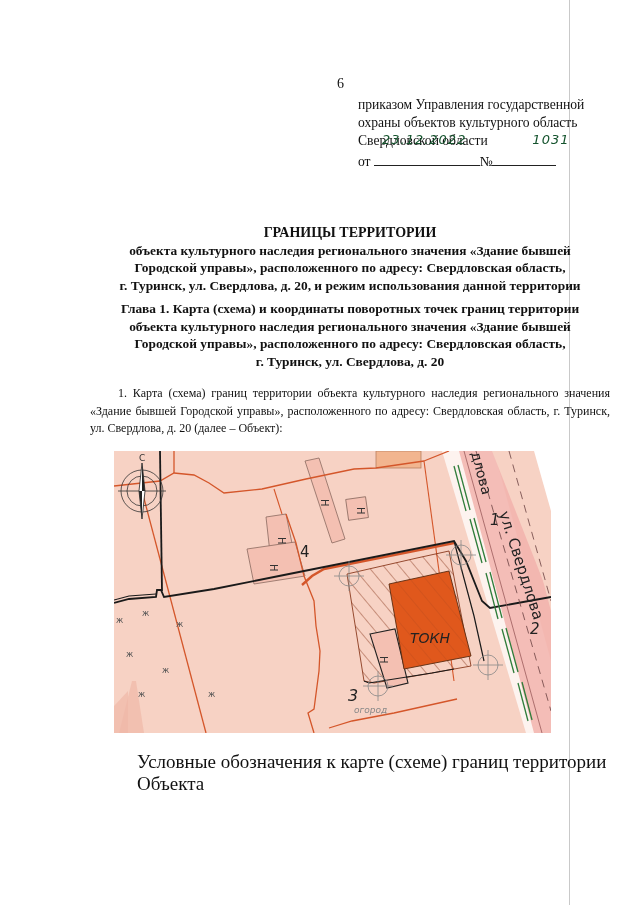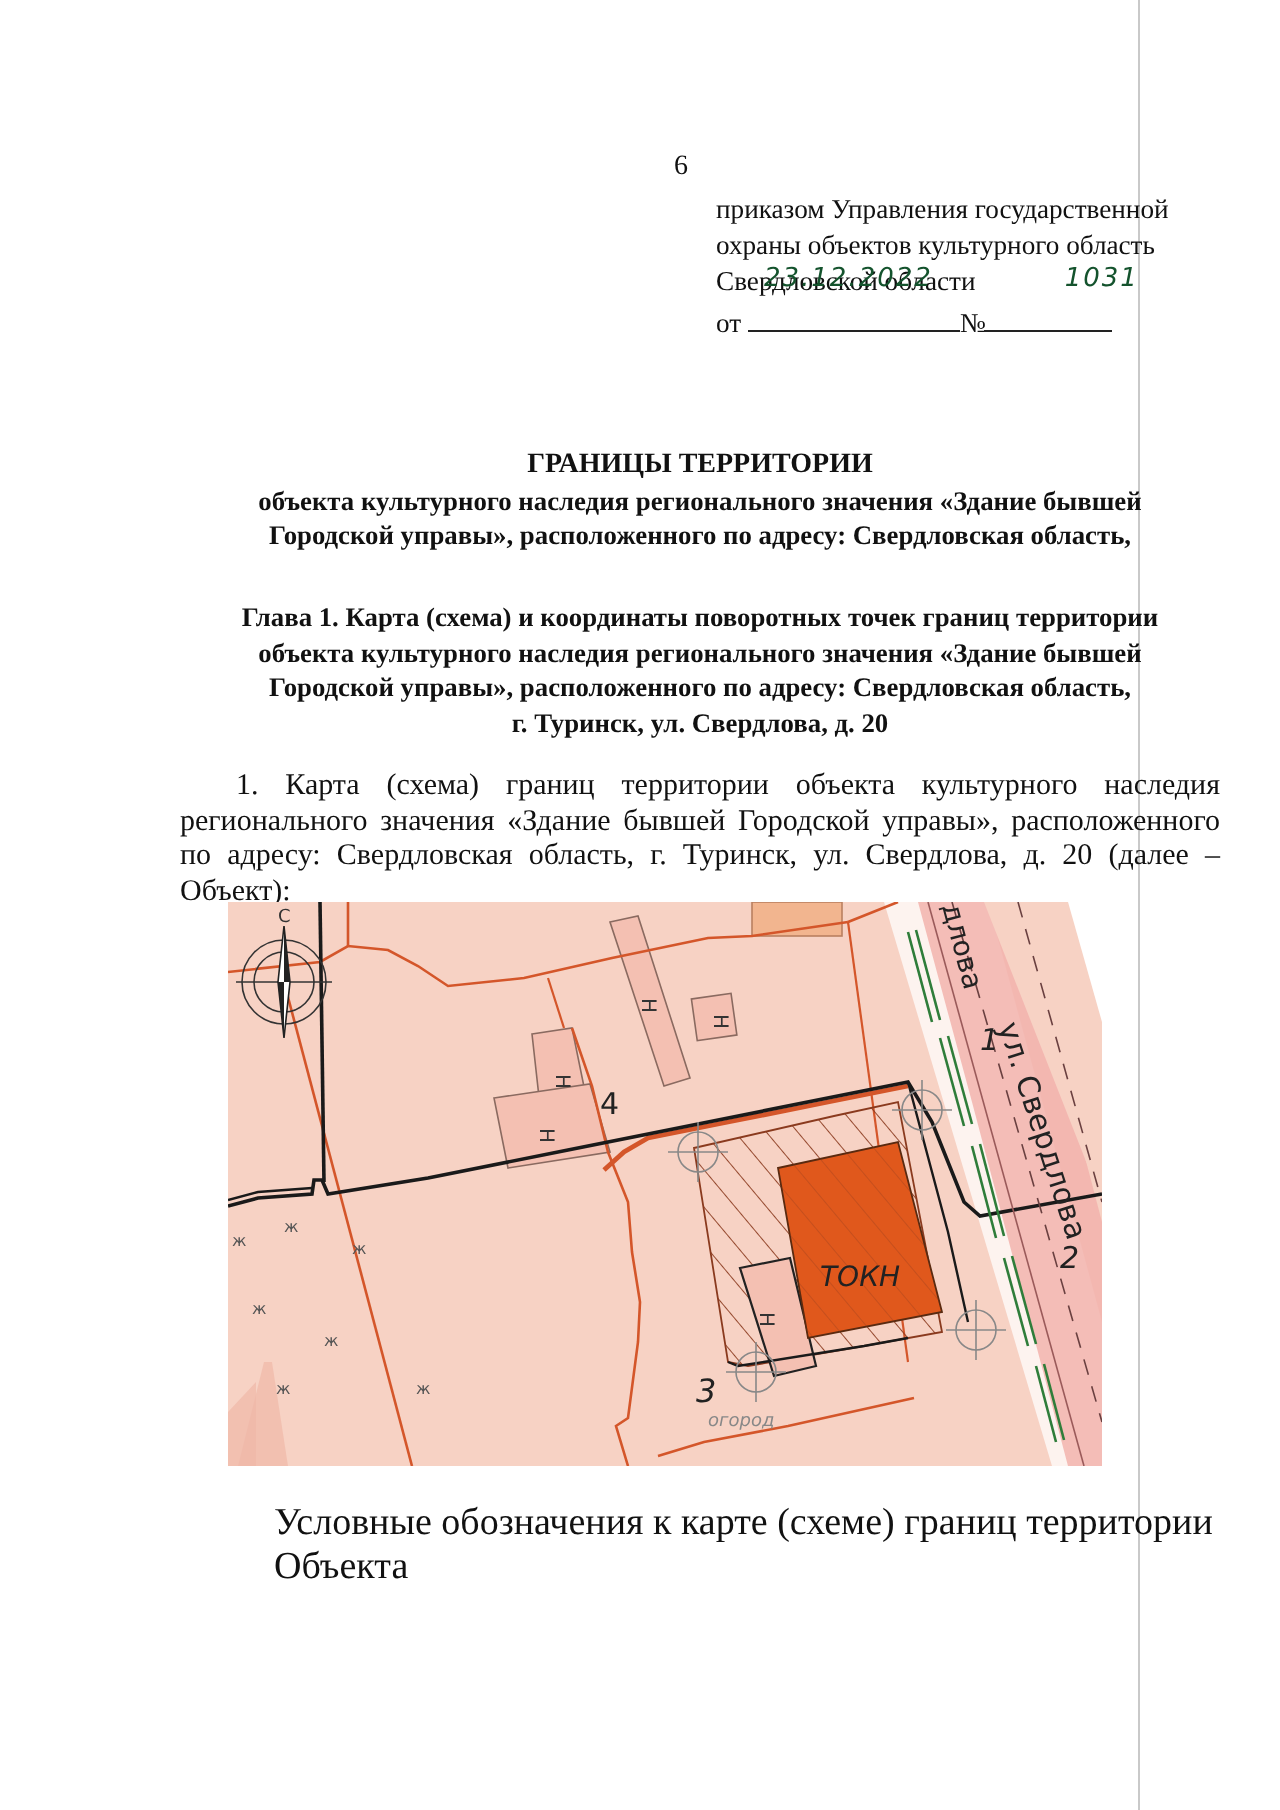--- a/index.html
+++ b/index.html
@@ -6,21 +6,21 @@
   body { width: 640px; height: 905px; background: #ffffff; position: relative; overflow: hidden;
          font-family: "Liberation Serif", "DejaVu Serif", serif; color: #111; }
   .abs { position: absolute; }
   .page-number { left: 337px; top: 76px; font-size: 14px; }
   .approval { left: 358px; top: 96px; font-size: 13.6px; line-height: 18px; }
   .approval .line { white-space: nowrap; }
   .sig-field { display: inline-block; border-bottom: 1px solid #222; position: relative; height: 15px; vertical-align: baseline; }
   .handwritten { font-family: "DejaVu Sans", sans-serif; font-style: italic; color: #14532d; font-size: 13px; letter-spacing: 1px; position: absolute; bottom: 16px; }
   .center-block { left: 80px; width: 540px; text-align: center; font-weight: bold; font-size: 13.4px; line-height: 17.5px; }
   .title-main { top: 224px; font-size: 14px; }
-  .body-para { left: 90px; width: 520px; top: 385px; font-size: 15px; line-height: 17.5px; text-align: justify; }
+  .body-para { left: 90px; width: 520px; top: 385px; font-size: 12px; line-height: 17.5px; text-align: justify; }
   .body-para .indent { display: inline-block; width: 28px; }
   .map { left: 114px; top: 451px; width: 437px; height: 282px; background: #f7d2c4; overflow: hidden; }
   .legend-caption { left: 137px; top: 751px; font-size: 19px; }
   .vline { left: 569px; top: 0; width: 1px; height: 905px; background: #c9c9c9; }
 </style>
 </head>
 <body>
 
 <div class="abs vline"></div>
 
@@ -38,20 +38,21 @@
     <span class="sig-field" style="width:64px;margin-left:-4px;">
       <span class="handwritten" style="left:14px;margin-left:26px;">1031</span>
     </span>
   </div>
 </div>
 
 <div class="abs center-block" style="top:224px;">
   <div class="title-main" style="position:static;font-size:14px;">ГРАНИЦЫ ТЕРРИТОРИИ</div>
   <div>объекта культурного наследия регионального значения «Здание бывшей</div>
   <div>Городской управы», расположенного по адресу: Свердловская область,</div>
+  <div>г. Туринск, ул. Свердлова, д. 20, и режим использования данной территории</div>
 </div>
 
 <div class="abs center-block" style="top:300px;">
   <div>Глава 1. Карта (схема) и координаты поворотных точек границ территории</div>
   <div>объекта культурного наследия регионального значения «Здание бывшей</div>
   <div>Городской управы», расположенного по адресу: Свердловская область,</div>
   <div>г. Туринск, ул. Свердлова, д. 20</div>
 </div>
 
 <div class="abs body-para">

